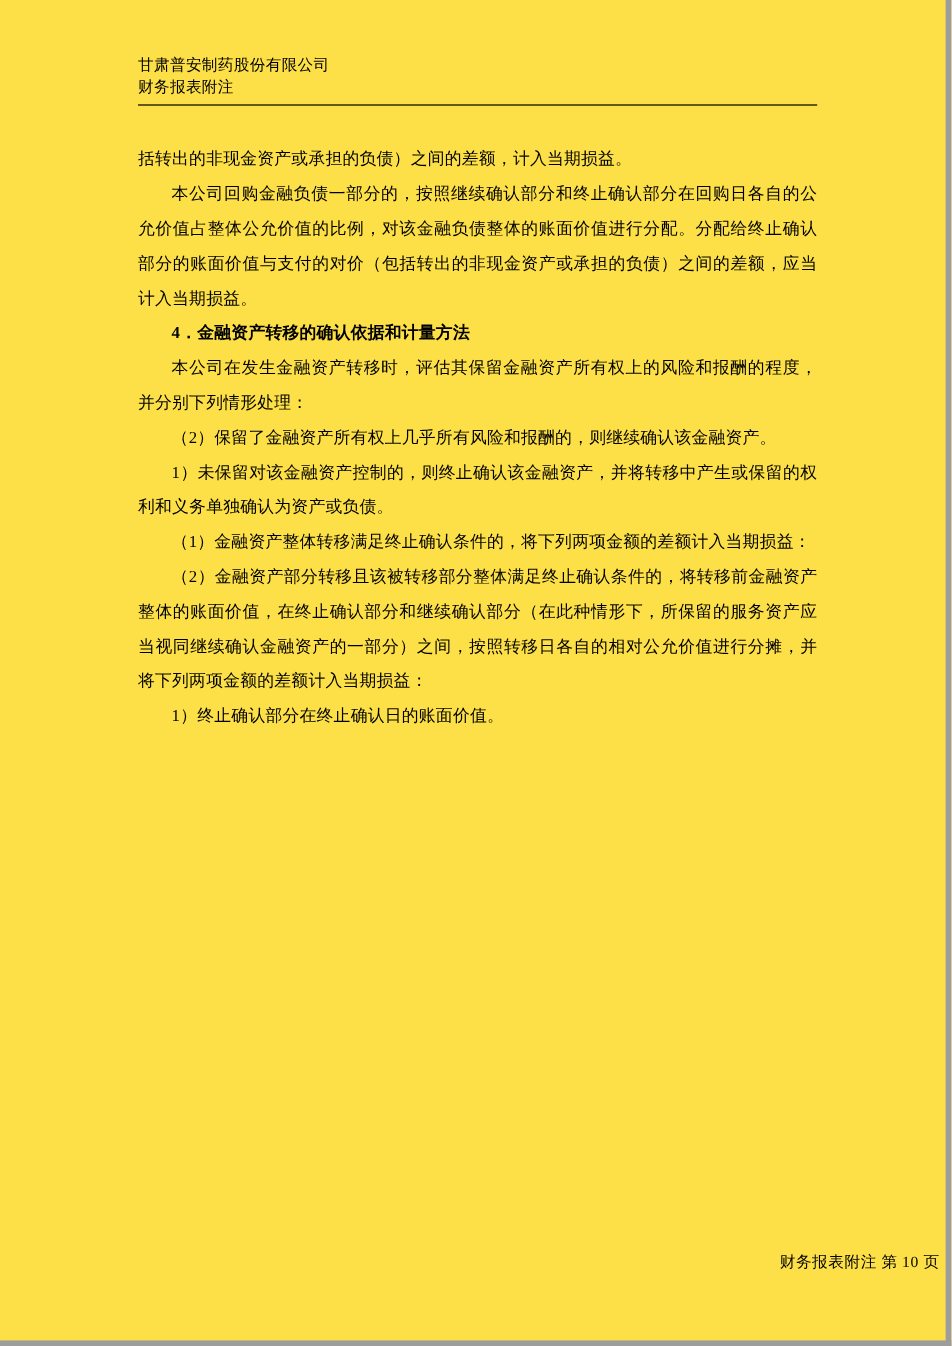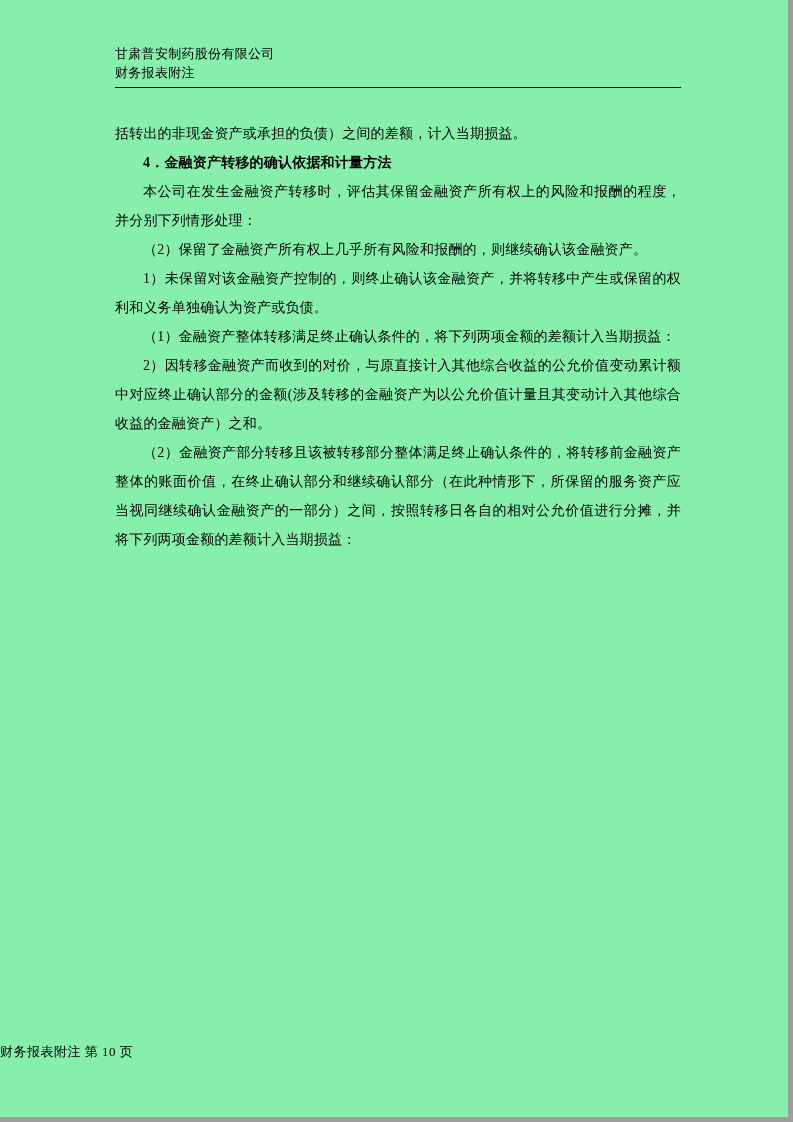--- a/index.html
+++ b/index.html
@@ -4,21 +4,21 @@
 <style>
   html, body {
     margin: 0;
     padding: 0;
     background: #ffffff;
   }
   .page {
     position: relative;
     width: 793px;
     height: 1122px;
-    background: #86efac;
+    background: #fde047;
     box-sizing: border-box;
     border-right: 5px solid #9d9d9d;
     border-bottom: 5px solid #9d9d9d;
     font-family: "Liberation Serif", "DejaVu Serif", serif;
     color: #000000;
     overflow: hidden;
   }
   .content {
     position: absolute;
     left: 115px;
@@ -48,45 +48,46 @@
     text-indent: 2em;
   }
   .para.heading {
     font-weight: bold;
   }
   .doc-footer {
     position: absolute;
     left: 0;
     right: 5px;
     bottom: 56px;
-    text-align: left;
+    text-align: right;
     font-size: 13px;
     letter-spacing: 0.5px;
   }
 </style>
 </head>
 <body>
 
 <div class="page">
   <div class="content">
 
     <header class="doc-header">
       <div class="h-line">甘肃普安制药股份有限公司</div>
       <div class="h-line">财务报表附注</div>
     </header>
 
     <main class="doc-body">
         <p class="para body">括转出的非现金资产或承担的负债）之间的差额，计入当期损益。</p>
+        <p class="para body indent">本公司回购金融负债一部分的，按照继续确认部分和终止确认部分在回购日各自的公允价值占整体公允价值的比例，对该金融负债整体的账面价值进行分配。分配给终止确认部分的账面价值与支付的对价（包括转出的非现金资产或承担的负债）之间的差额，应当计入当期损益。</p>
         <p class="para heading indent">4．金融资产转移的确认依据和计量方法</p>
         <p class="para body indent">本公司在发生金融资产转移时，评估其保留金融资产所有权上的风险和报酬的程度，并分别下列情形处理：</p>
         <p class="para body indent">（2）保留了金融资产所有权上几乎所有风险和报酬的，则继续确认该金融资产。</p>
         <p class="para body indent">1）未保留对该金融资产控制的，则终止确认该金融资产，并将转移中产生或保留的权利和义务单独确认为资产或负债。</p>
         <p class="para body indent">（1）金融资产整体转移满足终止确认条件的，将下列两项金额的差额计入当期损益：</p>
-        <p class="para body indent">2）因转移金融资产而收到的对价，与原直接计入其他综合收益的公允价值变动累计额中对应终止确认部分的金额(涉及转移的金融资产为以公允价值计量且其变动计入其他综合收益的金融资产）之和。</p>
         <p class="para body indent">（2）金融资产部分转移且该被转移部分整体满足终止确认条件的，将转移前金融资产整体的账面价值，在终止确认部分和继续确认部分（在此种情形下，所保留的服务资产应当视同继续确认金融资产的一部分）之间，按照转移日各自的相对公允价值进行分摊，并将下列两项金额的差额计入当期损益：</p>
+        <p class="para body indent">1）终止确认部分在终止确认日的账面价值。</p>
       </main>
 
   </div>
 
   <footer class="doc-footer">
     <span>财务报表附注 第 10 页</span>
   </footer>
 </div>
 
 </body></html>

